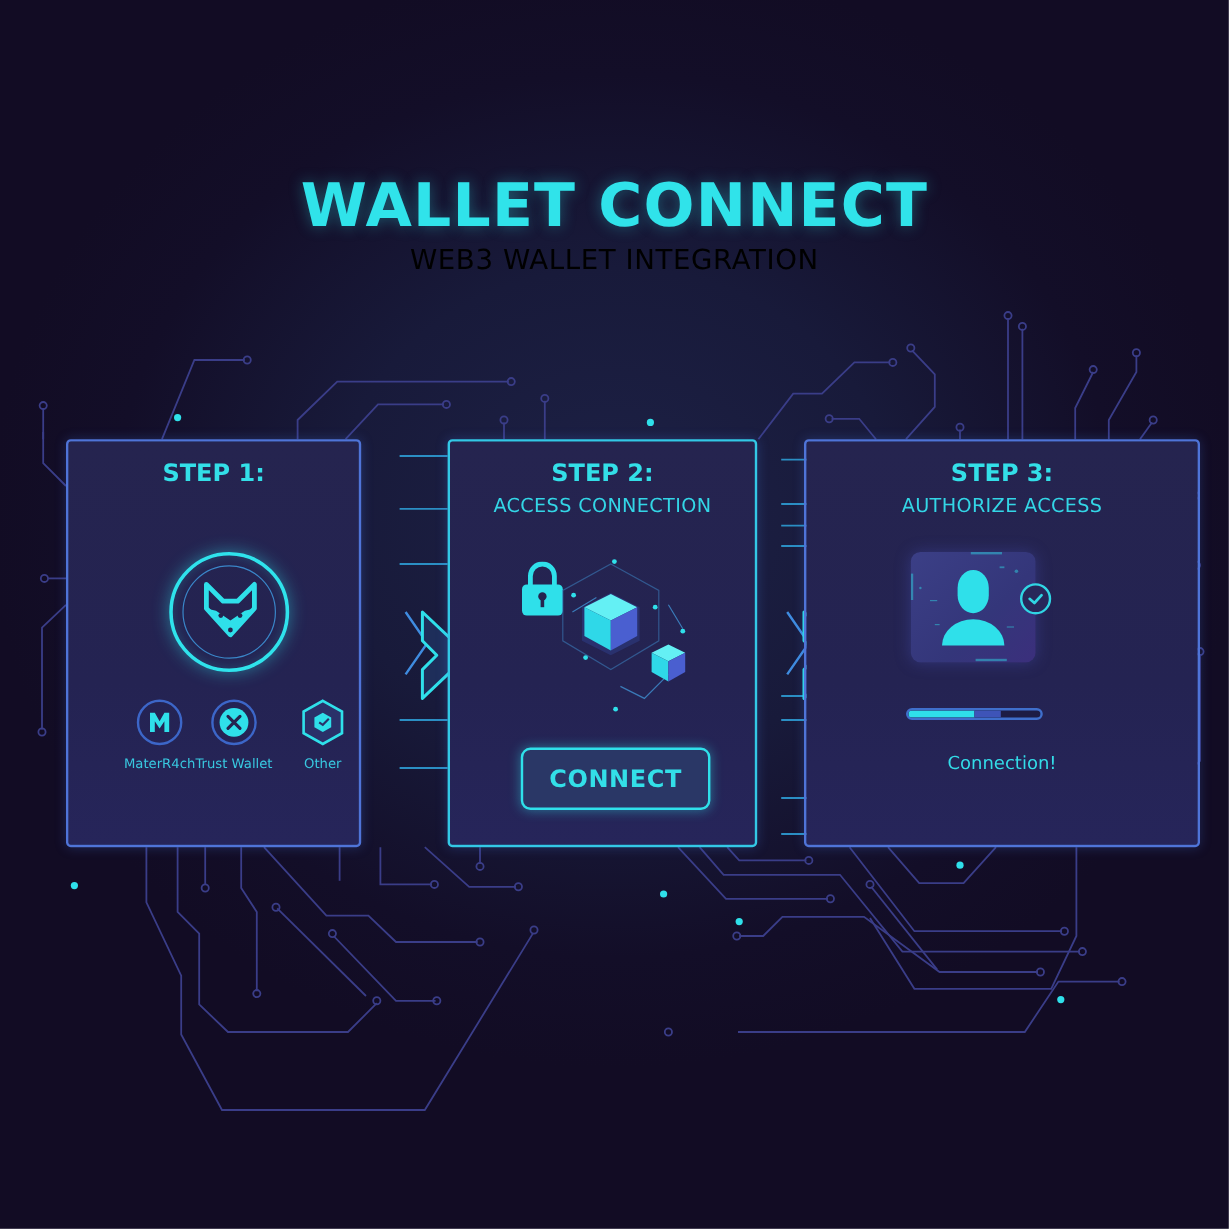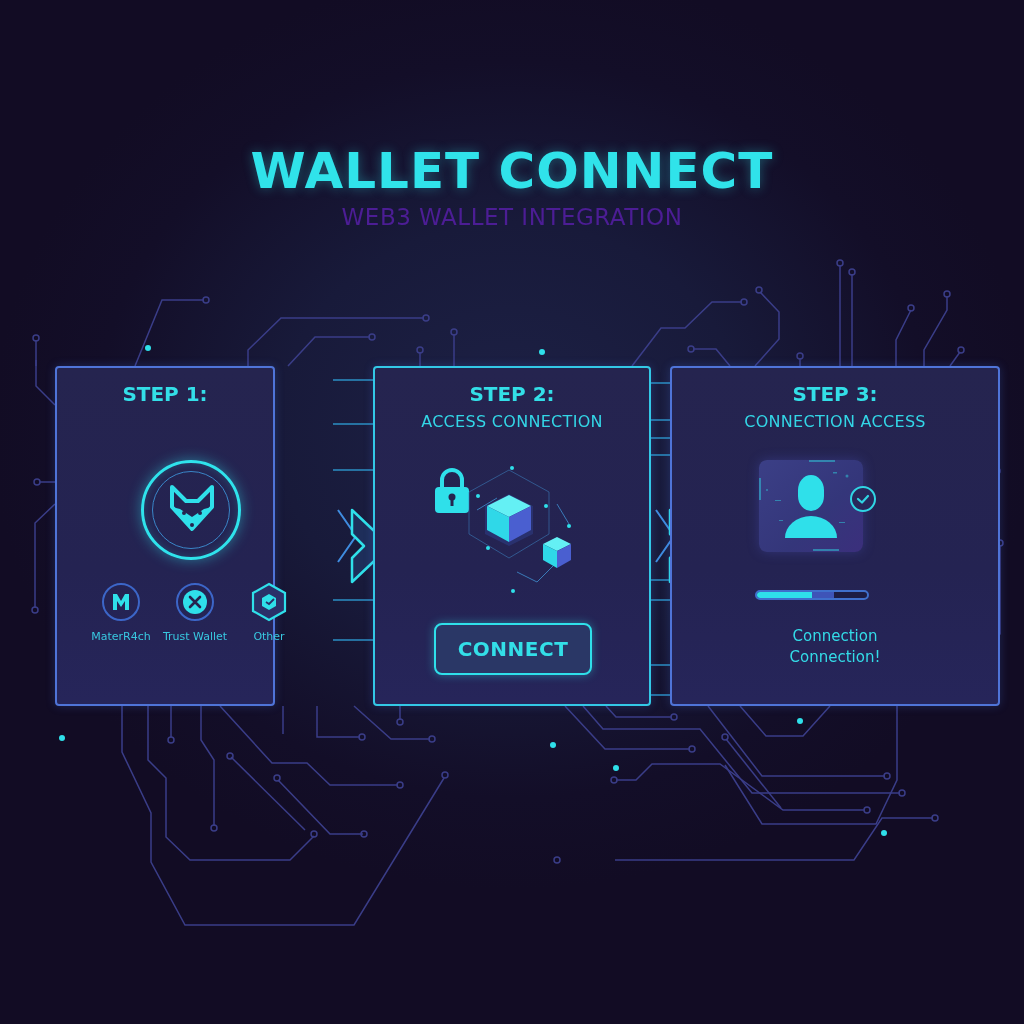--- a/index.html
+++ b/index.html
@@ -1,24 +1,24 @@
 <!DOCTYPE html>
 <html><head>
 <meta charset="utf-8">
 <style>
   html,body{margin:0;padding:0;}
   body{width:1024px;height:1024px;overflow:hidden;position:relative;
     background:radial-gradient(ellipse 520px 460px at 512px 430px,#1d2146 0%,#181a3a 45%,#130e28 80%,#120c24 100%);
     font-family:"DejaVu Sans","Liberation Sans",sans-serif;color:#2fe0ea;}
   .circuits{position:absolute;left:0;top:0;width:1024px;height:1024px;}
   .title{position:absolute;left:0;width:1024px;top:142px;text-align:center;font-weight:bold;font-size:50px;letter-spacing:1px;color:#30e3ea;text-shadow:0 0 12px rgba(48,227,234,0.35);}
-  .subtitle{position:absolute;left:0;width:1024px;top:204px;text-align:center;font-size:23px;color:#4c1d95;letter-spacing:0.5px;}
+  .subtitle{position:absolute;left:0;width:1024px;top:204px;text-align:center;font-size:23px;color:#000000;letter-spacing:0.5px;}
   .panel{position:absolute;top:366px;height:340px;background:linear-gradient(180deg,#25244f 0%,#242352 60%,#26255a 100%);border:2px solid #4f74d8;border-radius:4px;box-sizing:border-box;box-shadow:0 0 10px rgba(70,120,230,0.25);}
-  .panel.p1{left:55px;width:220px;}
-  .panel.p2{left:373px;width:278px;border-color:#33c8e6;}
+  .panel.p1{left:55px;width:246px;}
+  .panel.p2{left:373px;width:258px;border-color:#33c8e6;}
   .panel.p3{left:670px;width:330px;}
   .step-num{position:absolute;top:14px;left:0;width:100%;text-align:center;font-weight:bold;font-size:20px;color:#33dfe8;}
   .step-title{position:absolute;top:44px;left:0;width:100%;text-align:center;font-size:16px;color:#33d6e6;letter-spacing:0.3px;}
   .fox-ring{position:absolute;left:84px;top:92px;width:100px;height:100px;border-radius:50%;border:3px solid #2fe3ec;box-sizing:border-box;box-shadow:0 0 14px rgba(47,227,236,0.45), inset 0 0 10px rgba(47,227,236,0.2);}
   .fox-ring .inner{position:absolute;left:8px;top:8px;width:78px;height:78px;border-radius:50%;border:1.5px solid #3a86c8;box-sizing:border-box;}
   .fox-ring svg{position:absolute;left:22px;top:20px;}
   .wallet{position:absolute;top:214px;width:80px;text-align:center;}
   .wallet .ic{width:40px;height:40px;margin:0 auto;position:relative;}
   .wallet .lbl{font-size:11px;color:#38c8e0;margin-top:8px;white-space:nowrap;}
   .connect-btn{position:absolute;left:59px;top:255px;width:158px;height:52px;border:2.5px solid #2fe0ea;border-radius:8px;box-sizing:border-box;background:#2a3766;color:#33dfe8;font-weight:bold;font-size:20px;display:flex;align-items:center;justify-content:center;box-shadow:0 0 10px rgba(47,224,234,0.4);cursor:pointer;letter-spacing:0.5px;}
@@ -152,21 +152,21 @@
   <div class="fox-ring">
     <div class="inner"></div>
     <svg width="52" height="54" viewBox="0 0 52 54">
       <path d="M6 4 L20 18 H32 L46 4 V24 L26 46 L6 24 Z" fill="none" stroke="#2fe0ea" stroke-width="4" stroke-linejoin="round"></path>
       <path d="M6 24 L26 46 L46 24 L38 26 L26 34 L14 26 Z" fill="#2fe0ea"></path>
       <circle cx="18" cy="30" r="2" fill="#25244f"></circle>
         <circle cx="34" cy="30" r="2" fill="#25244f"></circle>
       <circle cx="26" cy="42" r="2" fill="#25244f"></circle>
     </svg>
   </div>
-  <div class="wallet" style="left:24px;">
+  <div class="wallet" style="left:36px;">
     <div class="ic">
       <svg width="40" height="40" viewBox="0 0 40 40">
         <circle cx="20" cy="20" r="18" fill="none" stroke="#3c66c8" stroke-width="2"></circle>
         <path d="M12 28 V12 H16 L20 19 L24 12 H28 V28 H24 V19 L20 25 L16 19 V28 Z" fill="#2fe0ea"></path>
       </svg>
     </div>
     <div class="lbl">MaterR4ch</div>
   </div>
   <div class="wallet" style="left:98px;">
     <div class="ic">
@@ -228,21 +228,21 @@
   <div class="connect-btn">CONNECT</div>
 </div>
 
 <svg class="arrow" style="left:652px;top:506px;" width="60" height="78" viewBox="0 0 60 78">
   <path d="M4 4 L22 30 L4 56" fill="none" stroke="#3f8ce0" stroke-width="2"></path>
   <path d="M18 4 L56 40 L18 76 V52 L30 40 L18 28 Z" fill="#1e2e5a" stroke="#2fe0ea" stroke-width="2.5" stroke-linejoin="round"></path>
 </svg>
 
 <div class="panel p3">
   <div class="step-num">STEP 3:</div>
-  <div class="step-title">CONNECTION ACCESS</div>
+  <div class="step-title">AUTHORIZE ACCESS</div>
   <div class="avatar-card">
     <svg width="104" height="92" viewBox="0 0 104 92">
       <g fill="#2fe0ea" opacity="0.45">
         <rect x="50" y="0" width="26" height="2"></rect>
           <rect x="0" y="18" width="2" height="22"></rect>
         <rect x="54" y="89" width="26" height="2"></rect>
           <rect x="74" y="12" width="4" height="1.5"></rect>
         <circle cx="88" cy="16" r="1.5"></circle>
           <circle cx="8" cy="30" r="1"></circle>
           <rect x="16" y="40" width="6" height="1"></rect>
@@ -256,16 +256,15 @@
   <div class="check">
     <svg width="22" height="22" viewBox="0 0 22 22">
       <path d="M6 11 L10 14.5 L16 8" fill="none" stroke="#30d6e4" stroke-width="2.2" stroke-linecap="round" stroke-linejoin="round"></path>
     </svg>
   </div>
   <div class="progress">
     <div class="fill" style="width:50%;"></div>
     <div class="fill2" style="left:50%;width:20%;"></div>
   </div>
   <div class="status">
-    <div>Connection</div>
     <div>Connection!</div>
   </div>
 </div>
 
 </body></html>

